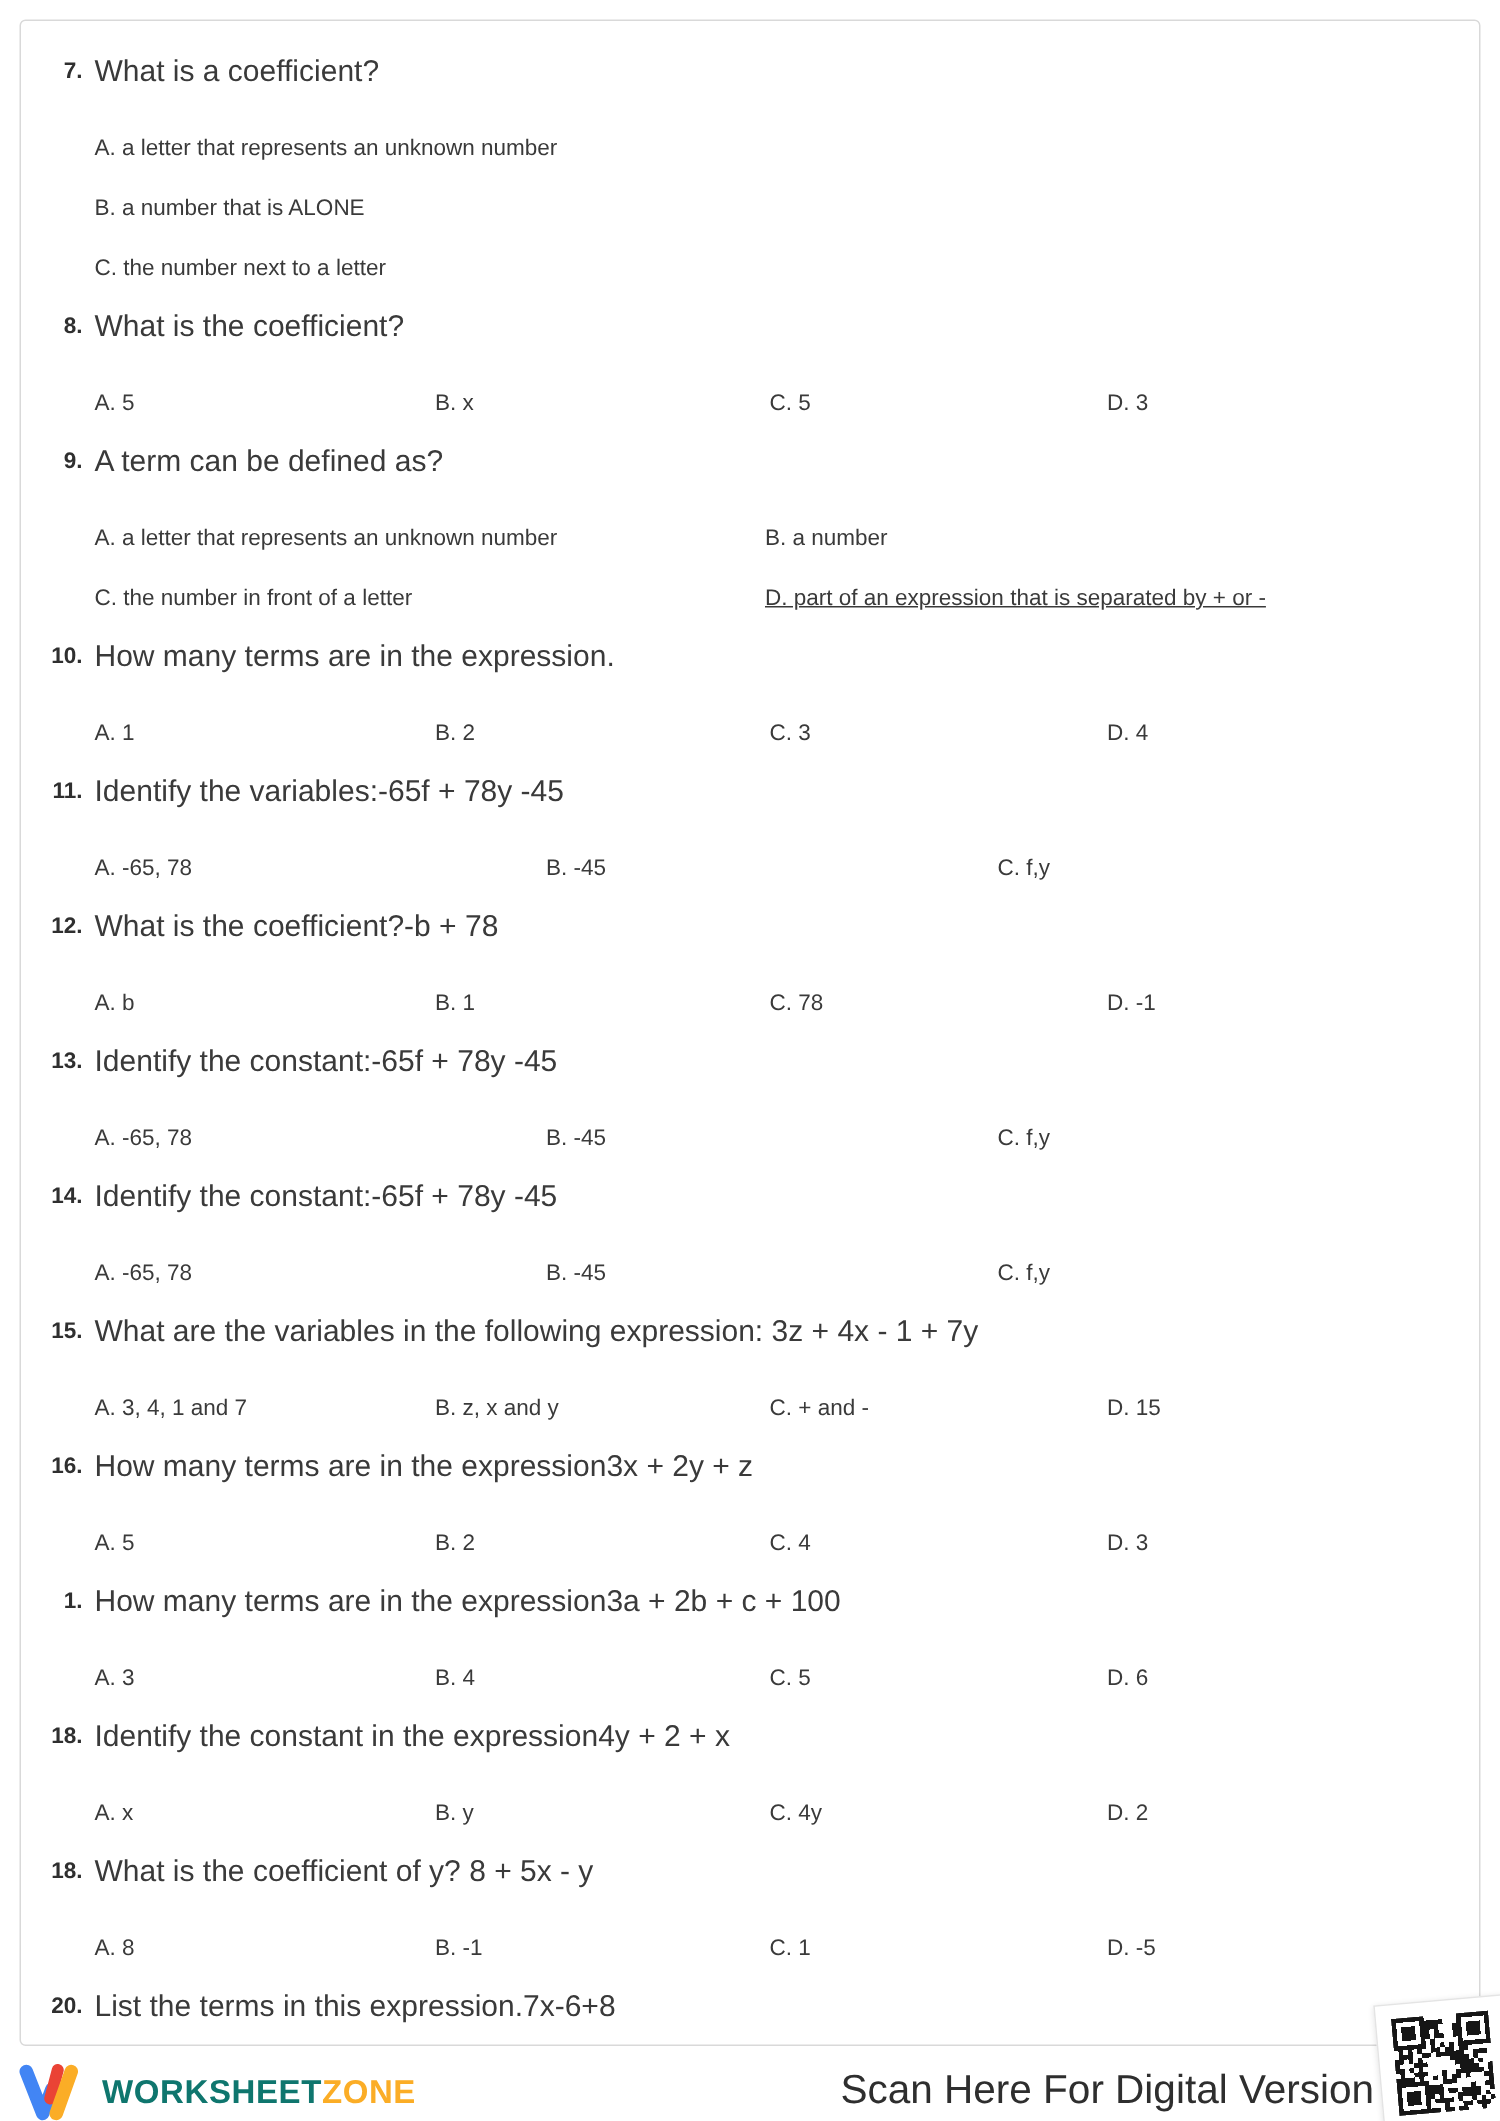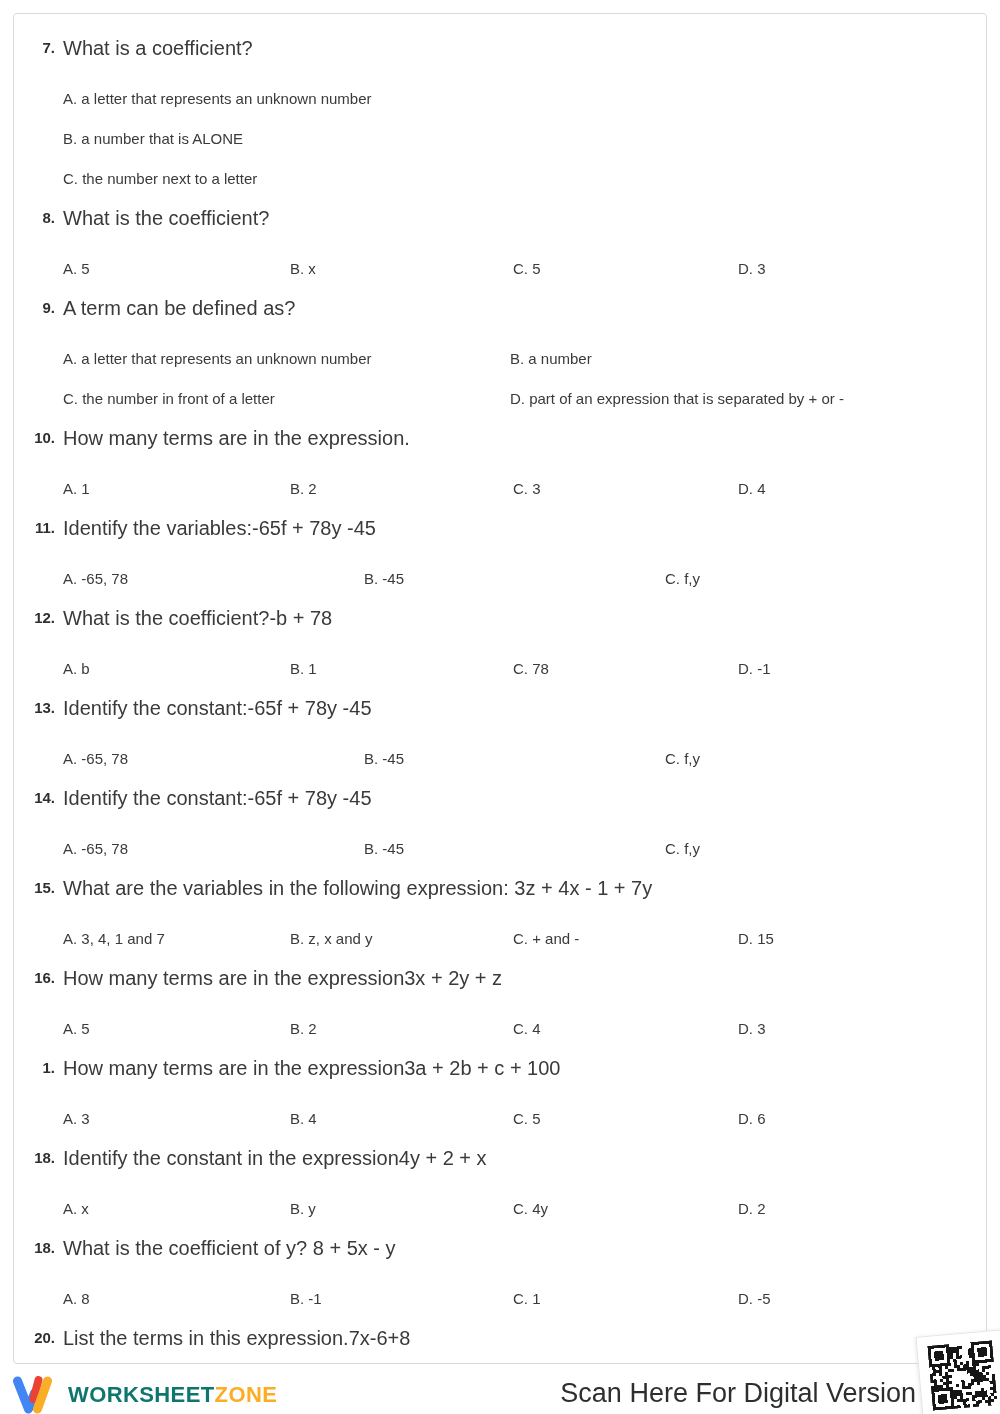--- a/index.html
+++ b/index.html
@@ -86,21 +86,21 @@
       </div>
       <div class="question" style="top: 283px;">
         <span class="qnum">9.</span>
         <span class="qtext">A term can be defined as?</span>
         <div class="optrow" style="top: 40px;">
           <span class="opt" style="left: 0px;">A. a letter that represents an unknown number</span>
           <span class="opt" style="left: 447px;">B. a number</span>
         </div>
         <div class="optrow" style="top: 80px;">
           <span class="opt" style="left: 0px;">C. the number in front of a letter</span>
-          <span class="opt" style="left: 447px;">D. part of an expression that is separated by + or -</span>
+          <span class="opt" style="left: 447px; text-decoration: underline;">D. part of an expression that is separated by + or -</span>
         </div>
       </div>
       <div class="question" style="top: 413px;">
         <span class="qnum">10.</span>
         <span class="qtext">How many terms are in the expression.</span>
         <div class="optrow" style="top: 40px;">
           <span class="opt" style="left: 0px;">A. 1</span>
           <span class="opt" style="left: 227px;">B. 2</span>
           <span class="opt" style="left: 450px;">C. 3</span>
           <span class="opt" style="left: 675px;">D. 4</span>

